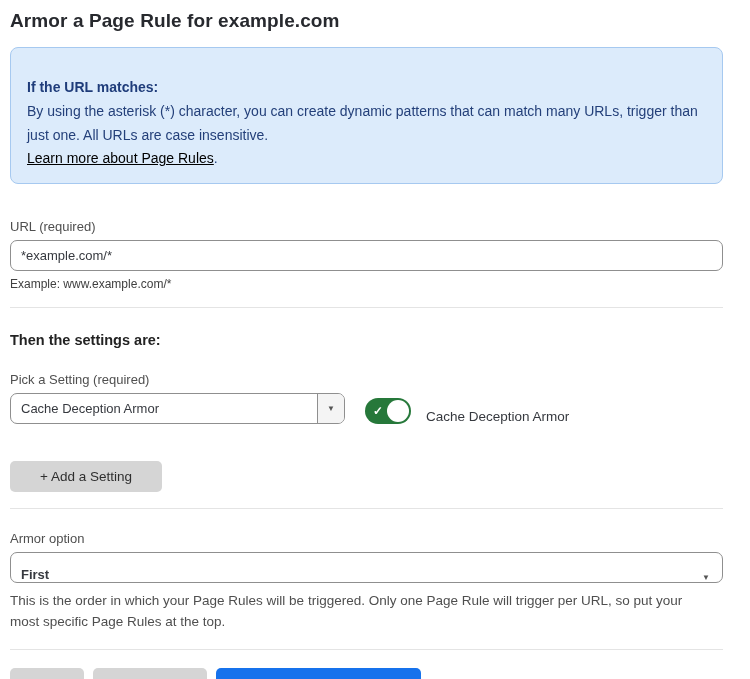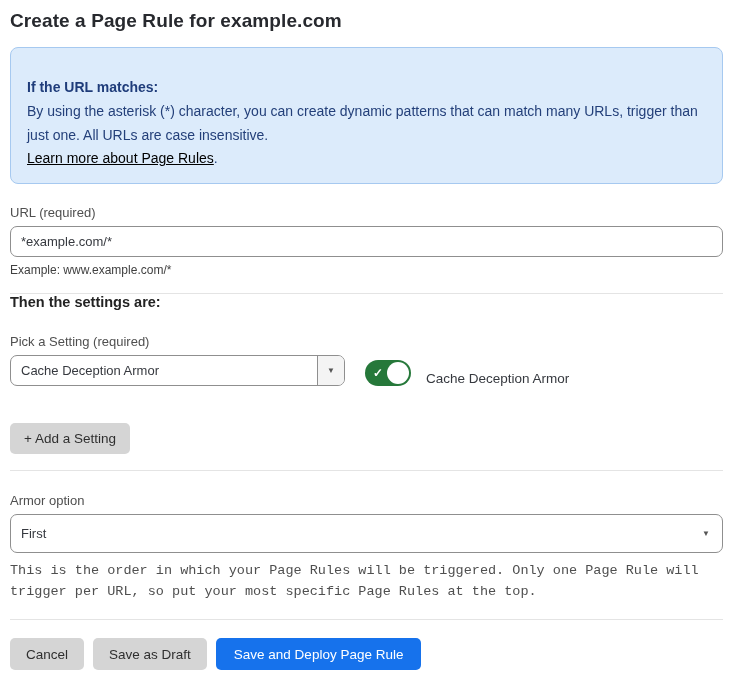--- a/index.html
+++ b/index.html
@@ -40,21 +40,21 @@
   .info-box a.info-link {
     color: #000000;
     text-decoration: underline;
     cursor: pointer;
   }
   
   .field-label {
     font-size: 13px;
     color: #4f4f4f;
   }
-  .mt-url-label { margin-top: 21px; }
+  .mt-url-label { margin-top: 35px; }
   .text-input {
     margin-top: 6px;
     width: 100%;
     height: 31px;
     border: 1px solid #8f8f8f;
     border-radius: 7px;
     padding: 12px 10px;
     font-size: 13px;
     font-family: "Liberation Sans", sans-serif;
     color: #36393f;
@@ -65,21 +65,21 @@
     margin-top: 6px;
     font-size: 12px;
     color: #404040;
   }
   .divider {
     border: none;
     border-top: 1px solid #e4e4e4;
     margin-top: 16px;
   }
   .section-heading {
-    margin-top: 0;
+    margin-top: 24px;
     font-size: 14.5px;
     font-weight: 700;
     color: #232323;
   }
   .mt-pick-label { margin-top: 24px; }
   
   .setting-row {
     margin-top: 6px;
     display: flex;
     align-items: flex-end;
@@ -150,50 +150,50 @@
     font-size: 13.5px;
     color: #36393f;
   }
   .add-setting-btn {
     margin-top: 37px;
     display: inline-block;
     background: #d5d5d5;
     color: #2f2f2f;
     border: none;
     border-radius: 5px;
-    padding: 8px 14px;
+    padding: 8px 30px;
     font-size: 13.5px;
     font-family: "Liberation Sans", sans-serif;
     cursor: pointer;
   }
   .mt-order-label { margin-top: 22px; }
   
   .order-select {
     margin-top: 6px;
     width: 100%;
-    height: 39px;
+    height: 31px;
     border: 1px solid #8f8f8f;
     border-radius: 7px;
     background: #fff;
     display: flex;
-    align-items: center;
+    align-items: flex-end;
     padding: 0 12px 0 10px;
     font-size: 13px;
     color: #36393f;
     cursor: pointer;
     position: relative;
+    font-weight: bold;
   }
   .order-select .order-value { flex: 1; }
   .order-helper {
     margin-top: 8px;
     font-size: 13.5px;
     line-height: 1.55;
     color: #4f4f4f;
     max-width: 700px;
-    font-family: Liberation Mono, monospace;
   }
   
   .footer-actions {
     margin-top: 18px;
     display: flex;
     gap: 9px;
   }
   .btn {
     height: 32px;
     border: none;
@@ -204,21 +204,21 @@
     cursor: pointer;
   }
   .btn-gray { background: #d5d5d5; color: #2f2f2f; }
   .btn-primary { background: #1672ec; color: #ffffff; padding: 0 18px; }
 </style>
 </head>
 <body>
 
 <div class="container">
 
-  <h1 class="page-title">Create a Page Rule for example.com</h1>
+  <h1 class="page-title">Armor a Page Rule for example.com</h1>
 
   <div class="info-box">
     <div class="info-heading">If the URL matches:</div>
     <div class="info-body">By using the asterisk (*) character, you can create dynamic patterns that can match many URLs, trigger than just one. All URLs are case insensitive.</div>
     <div><a class="info-link">Learn more about Page Rules</a><span>.</span></div>
   </div>
 
   <div class="field-label mt-url-label">URL (required)</div>
   <input class="text-input" type="text" value="*example.com/*" style="">
   <div class="helper-text">Example: www.example.com/*</div>

